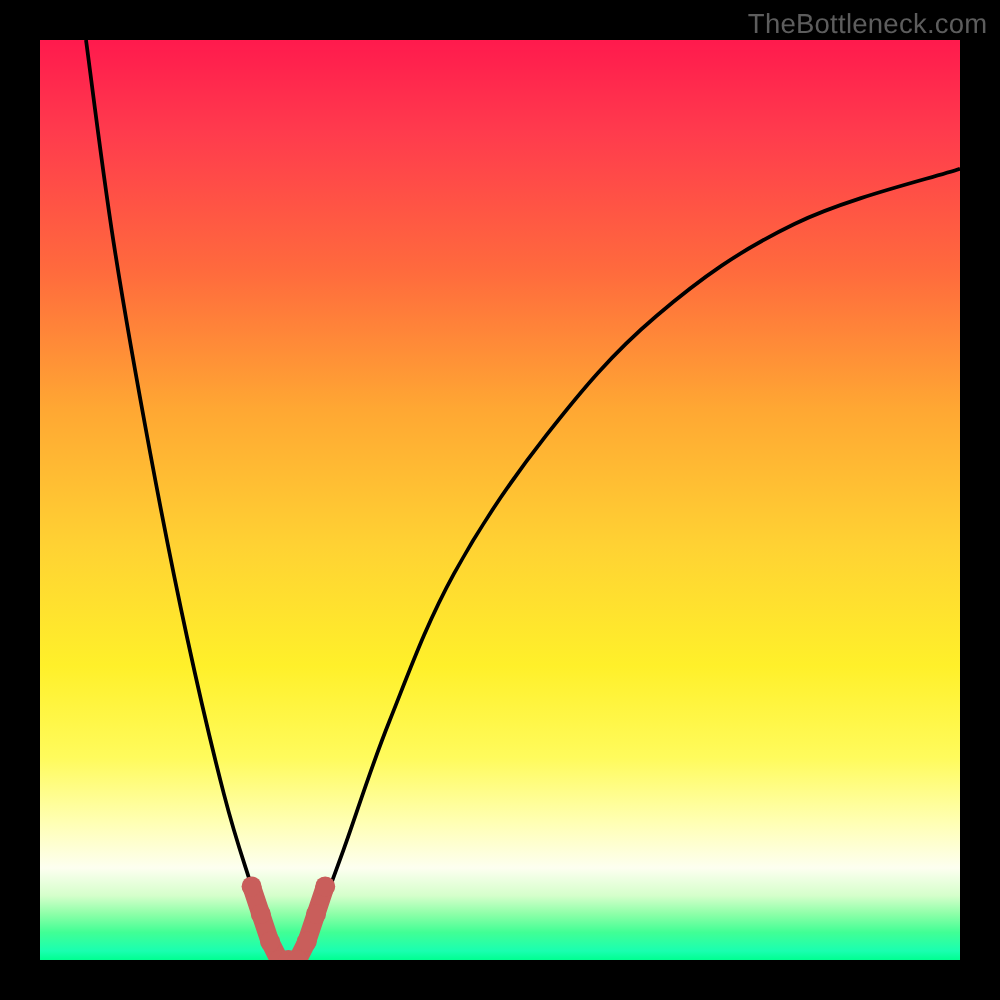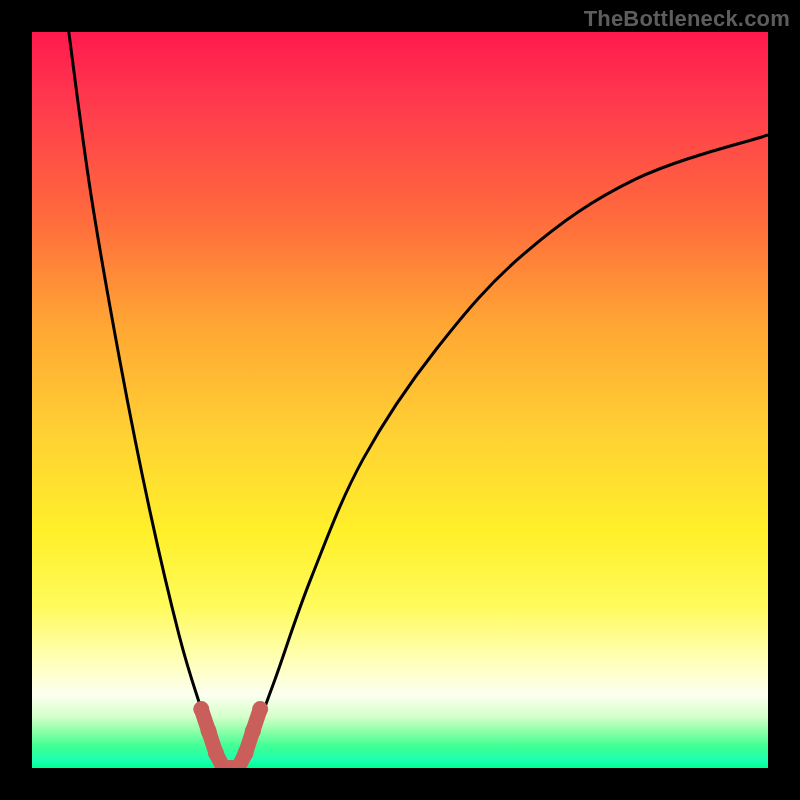--- a/index.html
+++ b/index.html
@@ -50,21 +50,21 @@
     width: 736px;
     height: 736px;
   }
   .watermark {
     position: absolute;
     top: 6px;
     right: 10px;
     color: #5d5d5d;
     font-size: 22px;
     letter-spacing: 0.2px;
-    font-weight: 700;
+    font-weight: 400;
     margin-left: 37px;
   }
 </style>
 </head>
 <body>
 
 <div class="frame">
   <div class="watermark">TheBottleneck.com</div>
   <div class="plot">
     <svg class="svg-curves" viewBox="0 0 736 736" preserveAspectRatio="none">

